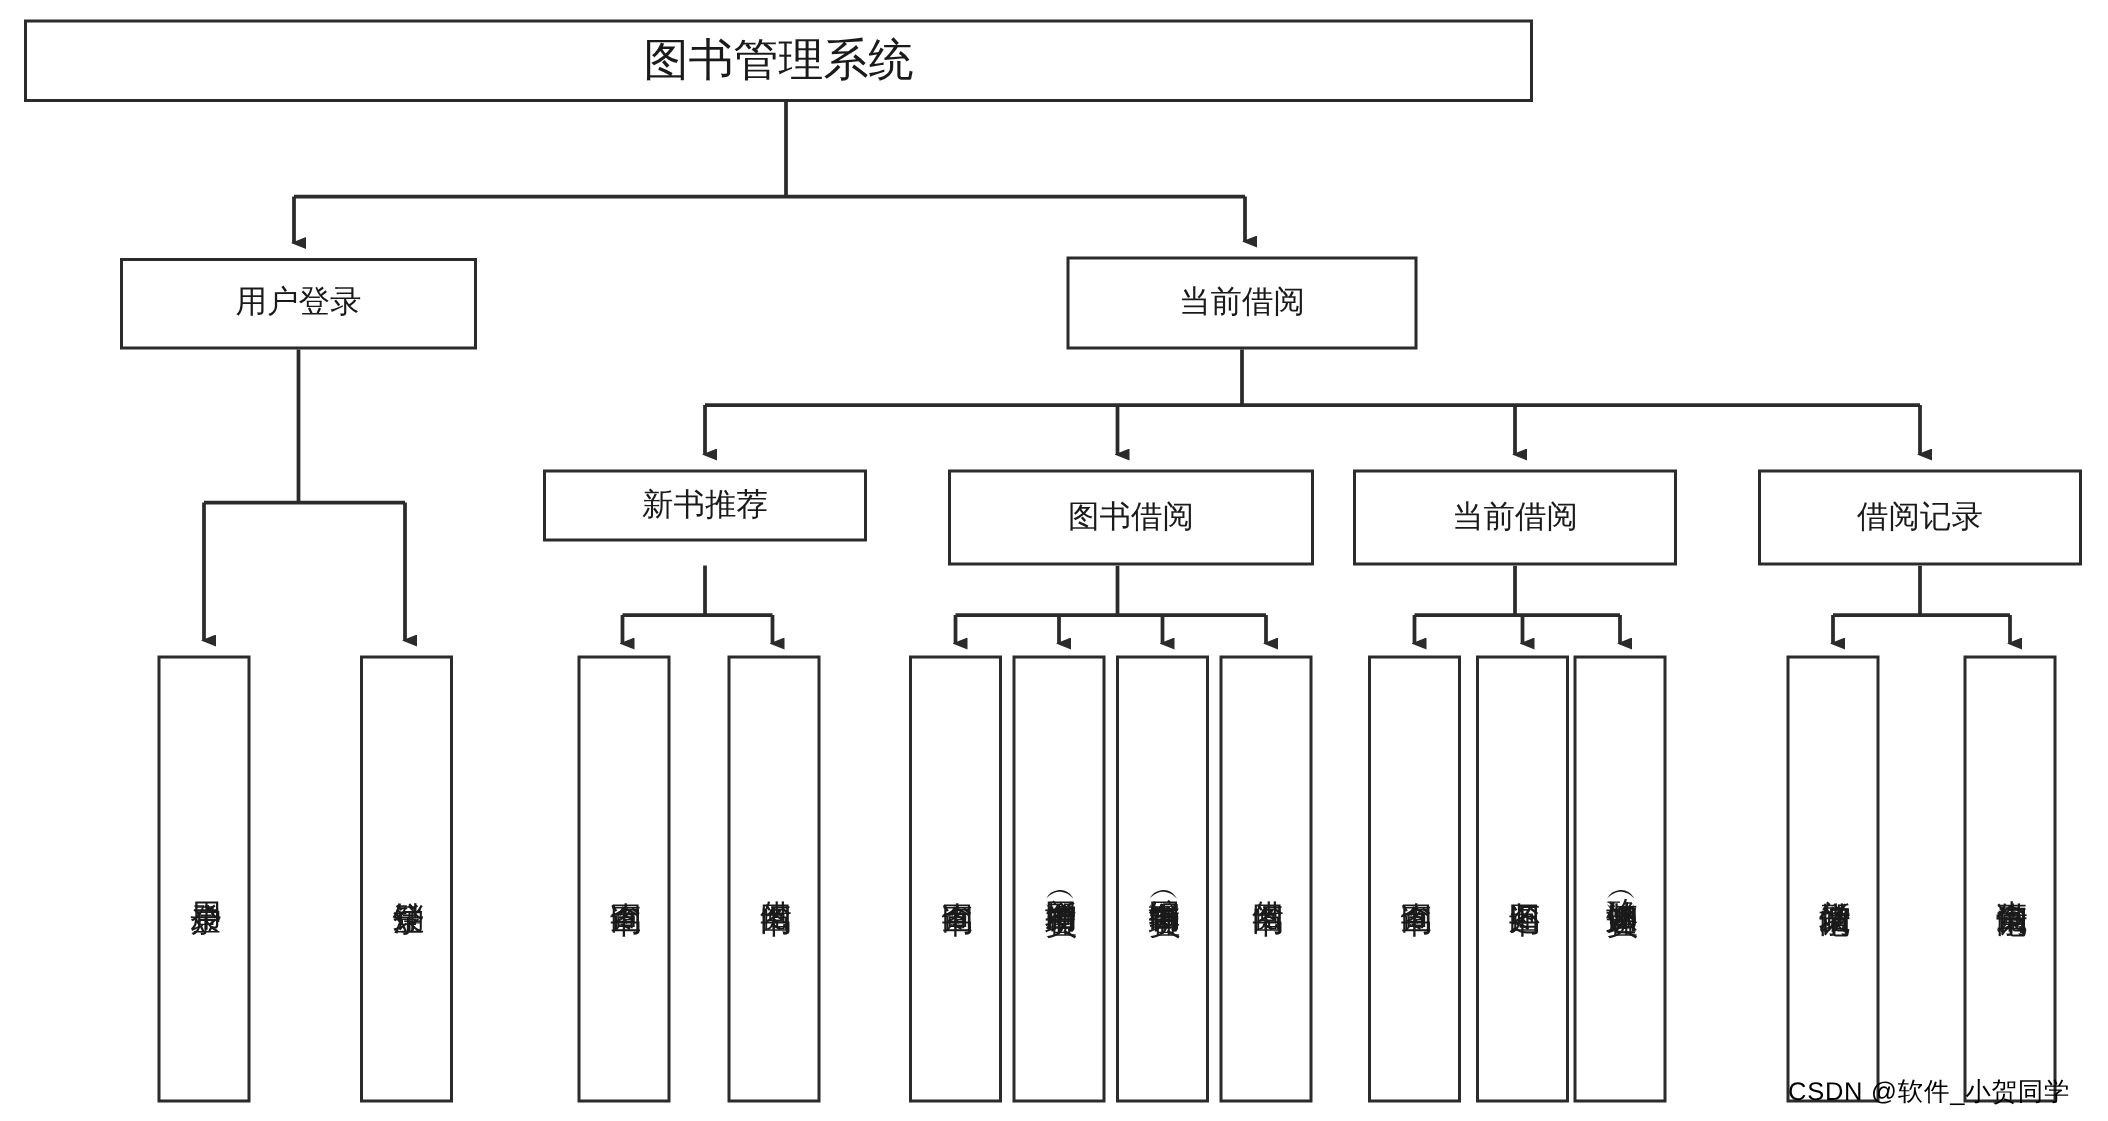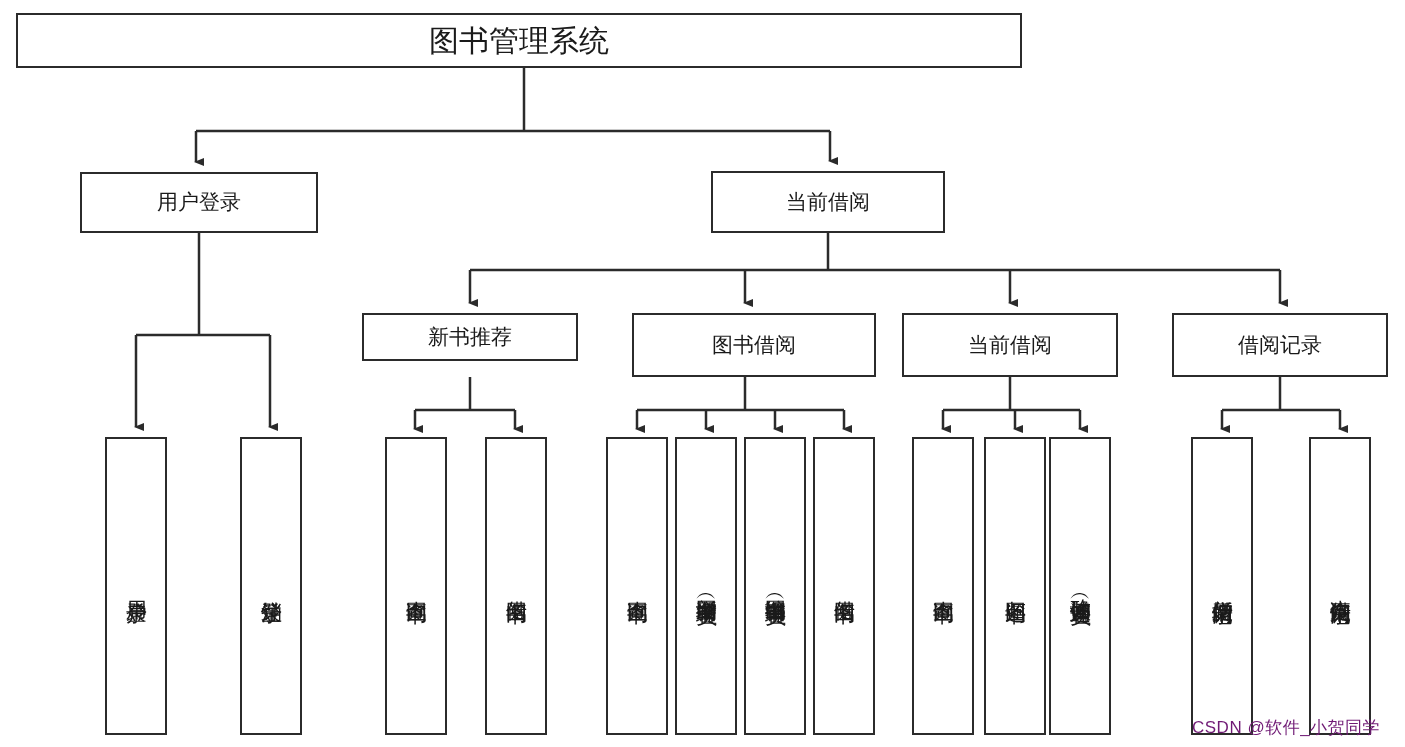--- a/index.html
+++ b/index.html
@@ -9,21 +9,21 @@
   svg{position:absolute;top:0;left:0;}
   .node{position:absolute;box-sizing:border-box;background:#ffffff;
         border:2.5px solid #2b2b2b;display:flex;align-items:center;
         justify-content:center;}
   .node-label{color:#1a1a1a;text-align:center;line-height:1.18;
               white-space:pre-wrap;}
   .h-label{font-size:21px;}
   .v-label{writing-mode:vertical-rl;text-orientation:upright;
            font-size:21px;letter-spacing:1px;}
   .root .h-label{font-size:30px;}
-  .watermark{position:absolute;color:#701a75;font-size:17px;
+  .watermark{position:absolute;color:#000000;font-size:17px;
              white-space:nowrap;letter-spacing:.5px;}
 </style>
 </head>
 <body>
 
 <div id="diagram">
 
   <svg width="1405" height="747">
     <defs>
       <marker id="arw" markerWidth="10" markerHeight="10" refX="4" refY="8" orient="auto" markerUnits="userSpaceOnUse">

